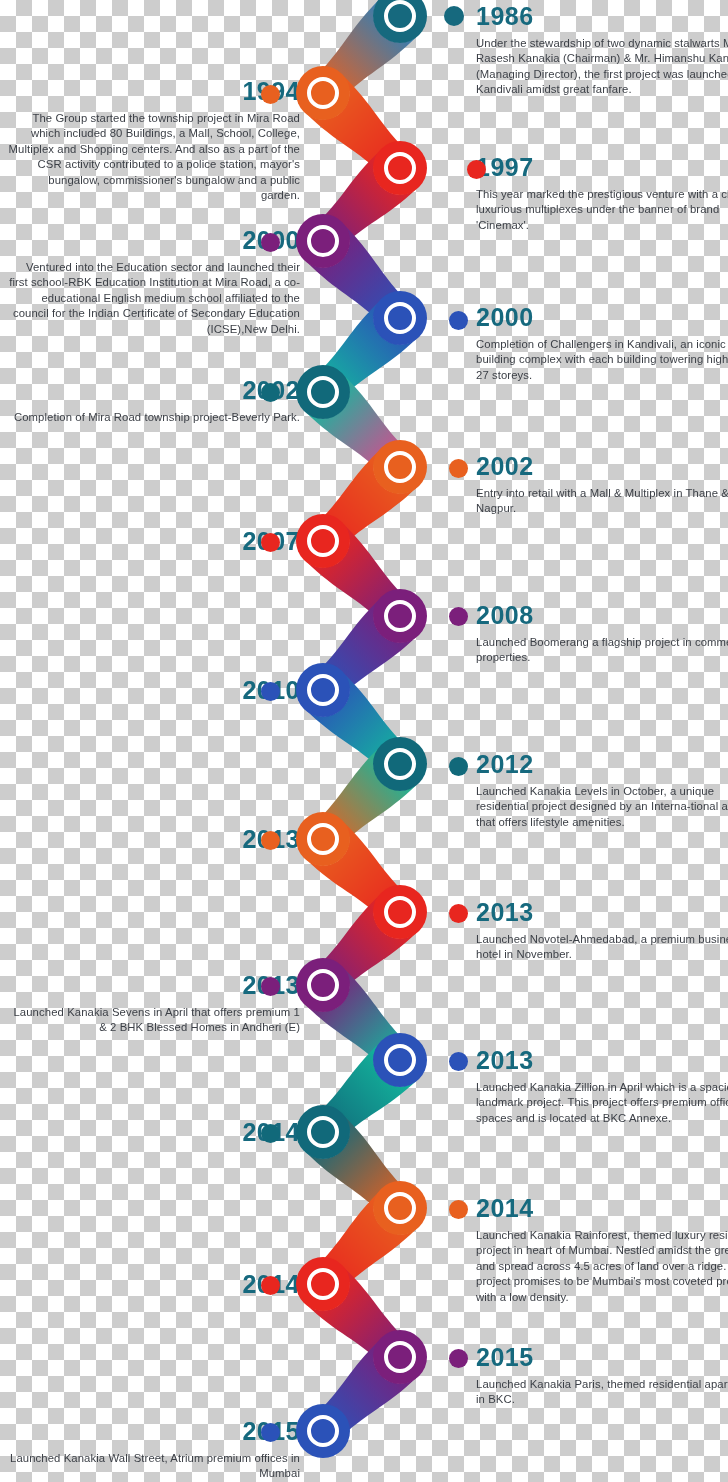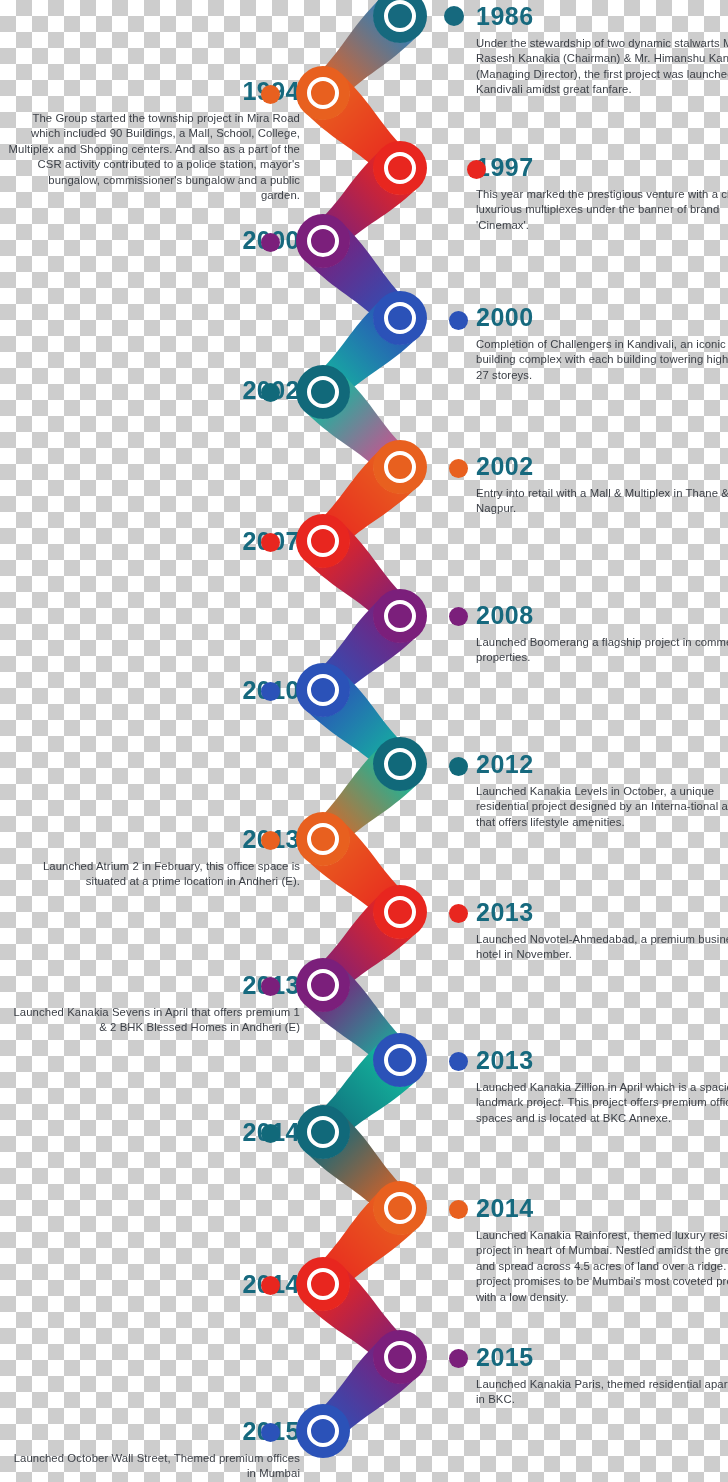--- a/index.html
+++ b/index.html
@@ -190,35 +190,37 @@
       </g>
   </svg>
 
   <div id="entries-layer">
       <div class="entry right" style="top: 4px;">
         <div class="entry-year" style="color: rgb(22, 105, 126);">1986</div>
         <div class="entry-body">Under the stewardship of two dynamic stalwarts Mr. Rasesh Kanakia (Chairman) &amp; Mr. Himanshu Kanakia (Managing Director), the first project was launched in Kandivali amidst great fanfare.</div>
       </div>
       <div class="entry left" style="top: 79px;">
         <div class="entry-year" style="color: rgb(22, 105, 126);">1994</div>
-        <div class="entry-body">The Group started the township project in Mira Road which included 90 Buildings, a Mall, School, College, Multiplex and Shopping centers. And also as a part of the CSR activity contributed to a police station, mayor's bungalow, commissioner's bungalow and a public garden.</div>
+        <div class="entry-body">The Group started the township project in Mira Road which included 80 Buildings, a Mall, School, College, Multiplex and Shopping centers. And also as a part of the CSR activity contributed to a police station, mayor's bungalow, commissioner's bungalow and a public garden.</div>
       </div>
       <div class="entry right" style="top: 155px;">
         <div class="entry-year" style="color: rgb(22, 105, 126);">1997</div>
         <div class="entry-body">This year marked the prestigious venture with a chain of luxurious multiplexes under the banner of brand 'Cinemax'.</div>
       </div>
       <div class="entry left" style="top: 228px;">
         <div class="entry-year" style="color: rgb(22, 105, 126);">2000</div>
+        <div class="entry-body">Ventured into the Education sector and launched their first school-RBK Education Institution at Mira Road, a co-educational English medium school affiliated to the council for the Indian Certificate of Secondary Education (ICSE),New Delhi.</div>
       </div>
       <div class="entry right" style="top: 305px;">
         <div class="entry-year" style="color: rgb(22, 105, 126);">2000</div>
         <div class="entry-body">Completion of Challengers in Kandivali, an iconic 4 building complex with each building towering high with 27 storeys.</div>
       </div>
       <div class="entry left" style="top: 378px;">
         <div class="entry-year" style="color: rgb(22, 105, 126);">2002</div>
+        <div class="entry-body">Completion of Mira Road township project-Beverly Park.</div>
       </div>
       <div class="entry right" style="top: 454px;">
         <div class="entry-year" style="color: rgb(22, 105, 126);">2002</div>
         <div class="entry-body">Entry into retail with a Mall &amp; Multiplex in Thane &amp; Nagpur.</div>
       </div>
       <div class="entry left" style="top: 529px;">
         <div class="entry-year" style="color: rgb(22, 105, 126);">2007</div>
       </div>
       <div class="entry right" style="top: 603px;">
         <div class="entry-year" style="color: rgb(22, 105, 126);">2008</div>
@@ -226,21 +228,20 @@
       </div>
       <div class="entry left" style="top: 678px;">
         <div class="entry-year" style="color: rgb(22, 105, 126);">2010</div>
       </div>
       <div class="entry right" style="top: 752px;">
         <div class="entry-year" style="color: rgb(22, 105, 126);">2012</div>
         <div class="entry-body">Launched Kanakia Levels in October, a unique residential project designed by an Interna-tional architect that offers lifestyle amenities.</div>
       </div>
       <div class="entry left" style="top: 827px;">
         <div class="entry-year" style="color: rgb(22, 105, 126);">2013</div>
-        <div class="entry-body">Launched Atrium 2 in February, this office space is situated at a prime location in Andheri (E).</div>
       </div>
       <div class="entry right" style="top: 900px;">
         <div class="entry-year" style="color: rgb(22, 105, 126);">2013</div>
         <div class="entry-body">Launched Novotel-Ahmedabad, a premium business hotel in November.</div>
       </div>
       <div class="entry left" style="top: 973px;">
         <div class="entry-year" style="color: rgb(22, 105, 126);">2013</div>
         <div class="entry-body">Launched Kanakia Sevens in April that offers premium 1 &amp; 2 BHK Blessed Homes in Andheri (E)</div>
       </div>
       <div class="entry right" style="top: 1048px;">
@@ -256,21 +257,21 @@
       </div>
       <div class="entry left" style="top: 1272px;">
         <div class="entry-year" style="color: rgb(22, 105, 126);">2014</div>
       </div>
       <div class="entry right" style="top: 1345px;">
         <div class="entry-year" style="color: rgb(22, 105, 126);">2015</div>
         <div class="entry-body">Launched Kanakia Paris, themed residential apartment in BKC.</div>
       </div>
       <div class="entry left" style="top: 1419px;">
         <div class="entry-year" style="color: rgb(22, 105, 126);">2015</div>
-        <div class="entry-body">Launched October Wall Street, Themed premium offices in Mumbai</div>
+        <div class="entry-body">Launched Kanakia Wall Street, Atrium premium offices in Mumbai</div>
       </div>
     </div>
   <div id="markers-layer">
       <div class="sat-dot" style="left: 444px; top: 6px; width: 20px; height: 20px; background: rgb(22, 105, 126);"></div>
       <div class="marker" style="left: 373px; top: -11px; width: 54px; height: 54px; background: rgb(22, 105, 126);">
         <div class="ring" style="width: 32px; height: 32px; border-width: 4px;"></div>
       </div>
       <div class="sat-dot" style="left: 261px; top: 85px; width: 19px; height: 19px; background: rgb(232, 96, 31);"></div>
       <div class="marker" style="left: 296px; top: 66px; width: 54px; height: 54px; background: rgb(232, 96, 31);">
         <div class="ring" style="width: 32px; height: 32px; border-width: 4px;"></div>

